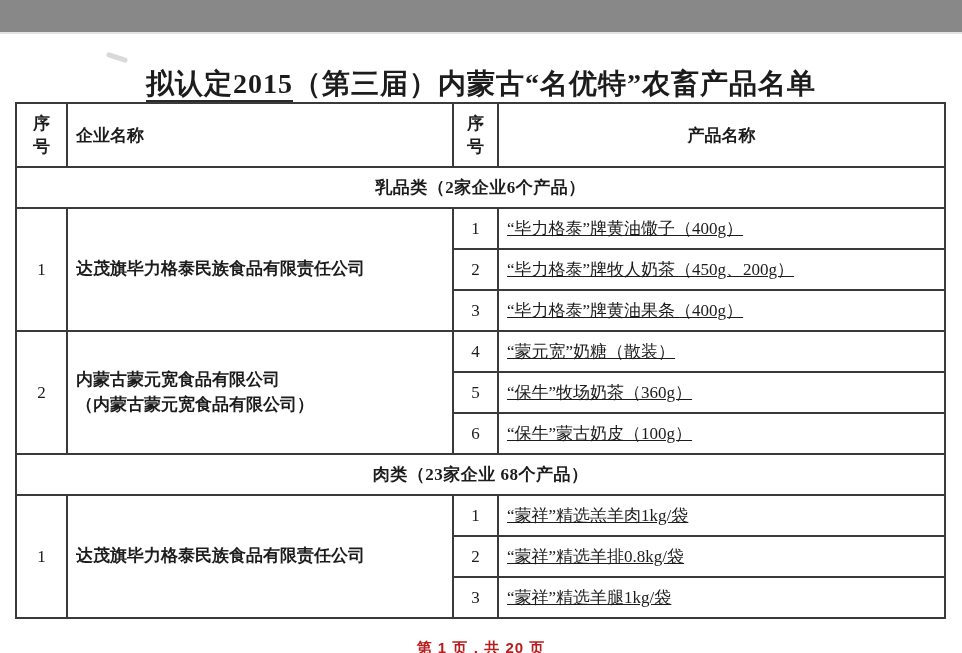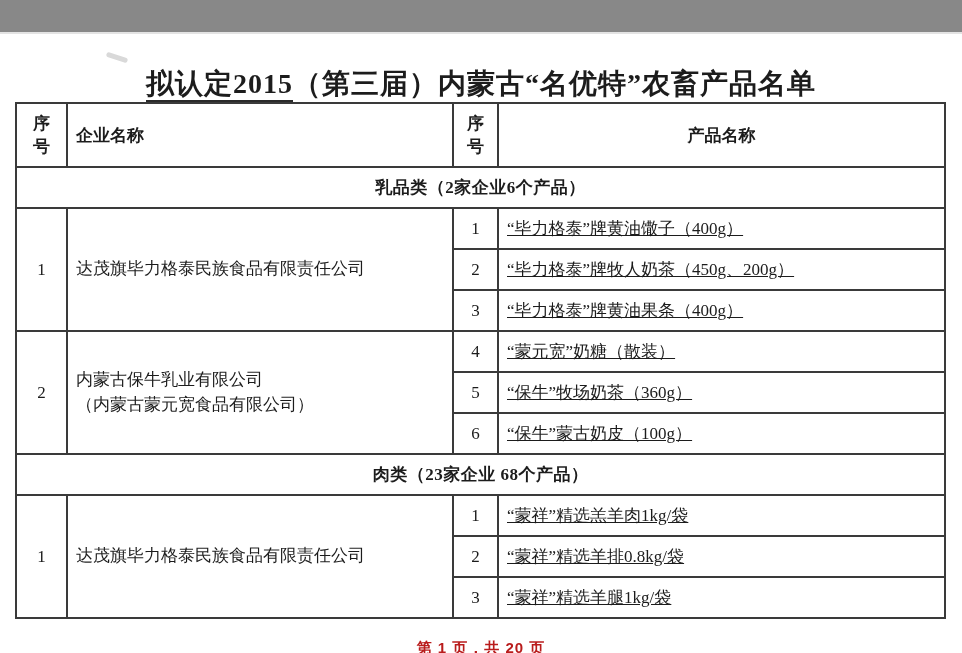--- a/index.html
+++ b/index.html
@@ -42,21 +42,21 @@
     table-layout:fixed;
   }
   table.doc-table td{
     border:2px solid #3a3a3a;
     font-size:17px;
     padding:8px;
     vertical-align:middle;
     overflow:hidden;
   }
   td.serial{text-align:center;}
-  td.company{text-align:left;padding-left:8px;line-height:1.45;}
+  td.company{text-align:left;padding-left:8px;line-height:1.45;font-weight:bold;}
   td.product{text-align:left;padding-left:13px;text-decoration:underline;}
   td.hdr{font-weight:bold;}
   td.hdr-company{font-weight:bold;text-align:left;padding-left:8px;}
   td.hdr-product{font-weight:bold;text-align:center;}
   td.section{
     text-align:center;font-weight:bold;font-size:18px;
     letter-spacing:0.5px;
   }
   tr.r-header{height:47px;}
   tr.r-section{height:32px;}
@@ -113,21 +113,21 @@
       <td class="product">“毕力格泰”牌牧人奶茶（450g、200g）</td>
     </tr>
     <tr class="r-dairy">
       <td class="serial">3</td>
       <td class="product">“毕力格泰”牌黄油果条（400g）</td>
     </tr>
 
     <tr class="r-dairy">
       <td class="serial" rowspan="3">2</td>
       <td class="company" rowspan="3">
-        <div>内蒙古保牛乳业有限公司</div>
+        <div>内蒙古蒙元宽食品有限公司</div>
         <div>（内蒙古蒙元宽食品有限公司）</div>
       </td>
       <td class="serial">4</td>
       <td class="product">“蒙元宽”奶糖（散装）</td>
     </tr>
     <tr class="r-dairy">
       <td class="serial">5</td>
       <td class="product">“保牛”牧场奶茶（360g）</td>
     </tr>
     <tr class="r-dairy">

